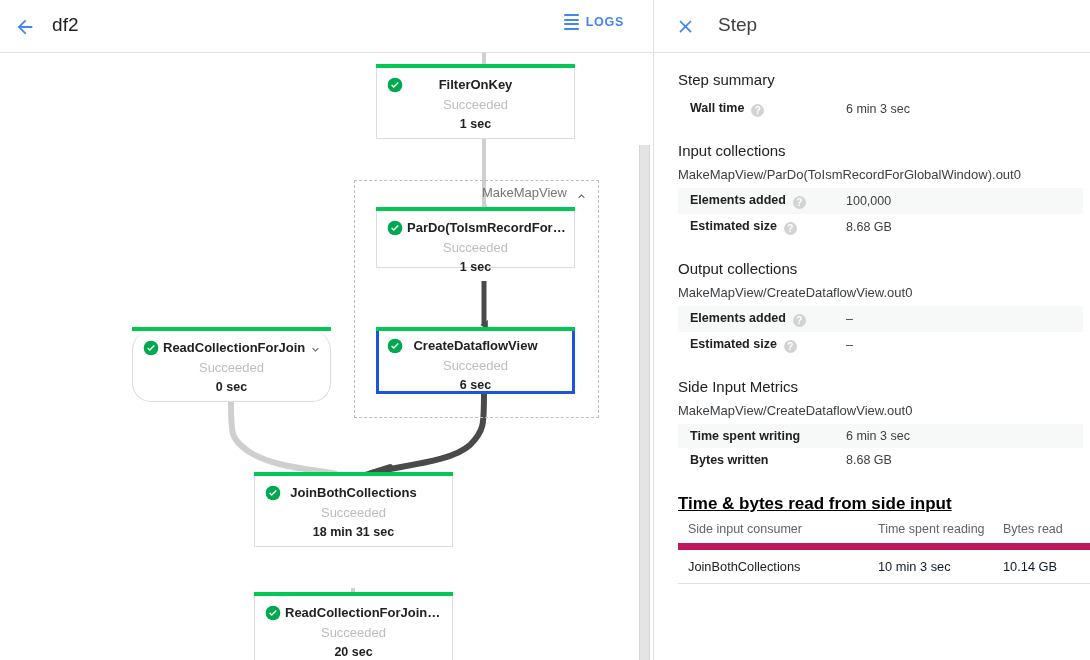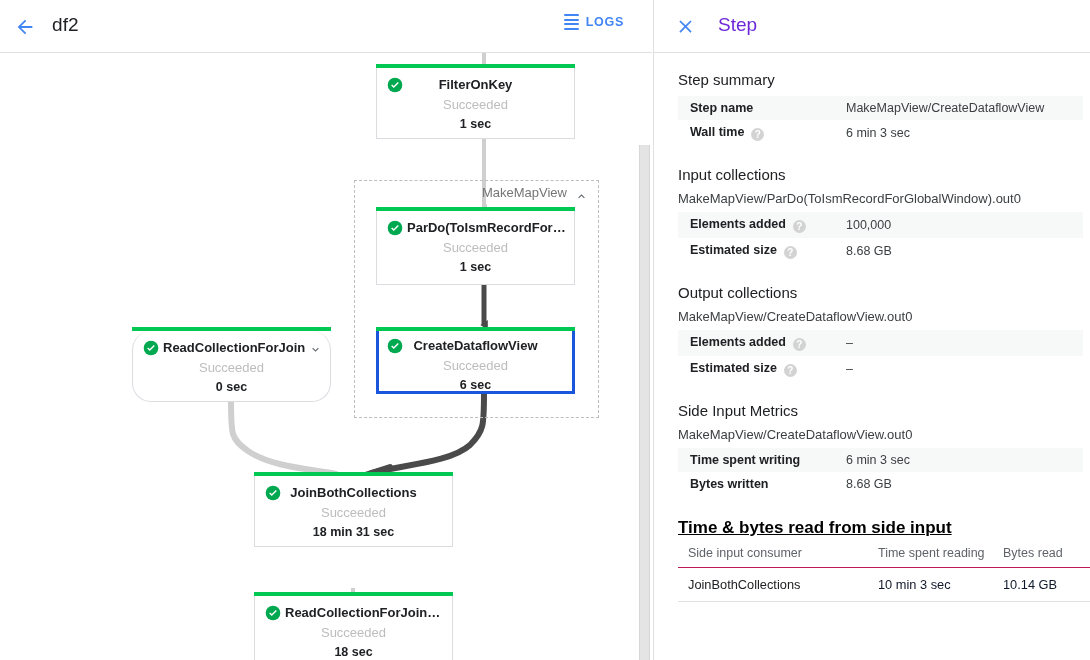--- a/index.html
+++ b/index.html
@@ -116,21 +116,21 @@
   }
   #side-header {
     position:relative; height:53px; border-bottom:1px solid #e0e0e0;
   }
   #close-btn {
     position:absolute; left:16px; top:11px; width:30px; height:30px;
     display:flex; align-items:center; justify-content:center; cursor:pointer;
   }
   #side-title {
     position:absolute; left:64px; top:14px;
-    font-size:19px; color:#6d28d9; font-weight:400;
+    font-size:19px; color:#404040; font-weight:400;
   }
   #side-body {
     position:absolute; left:0; top:53px; width:437px; height:607px;
     padding: 18px 8px 0 24px; overflow:hidden;
   }
   .sec-title {
     font-size:15px; color:#202124; margin: 0 0 8px 0; font-weight:400;
   }
   .sec-title.mt { margin-top:20px; }
   .coll-name {
@@ -149,21 +149,21 @@
     text-align:center; margin-left:7px; vertical-align:-2px;
     font-weight:700; cursor:pointer;
   }
 
   .sub-title {
     font-size:17px; font-weight:700; color:#000000; margin:22px 0 2px 0;text-decoration:underline;
   }
   .side-table { width:413px; border-collapse:collapse; margin-top:2px; }
   .side-table th {
     font-size:12.5px; font-weight:400; color:#5f6368; text-align:left;
-    padding:6px 0 7px 10px; border-bottom:1px solid #be185d;
+    padding:6px 0 7px 10px; border-bottom:7px solid #be185d;
   }
   .side-table th.num, .side-table td.num { text-align:left; }
   .side-table td {
     font-size:12.8px; color:#0f172a; padding:9px 0 9px 10px;
     border-bottom:1px solid #e0e0e0;
   }
   .side-table td.first { color:#202124; }
   .col-consumer { width:190px; }
   .col-time { width:125px; }
 </style>
@@ -233,21 +233,21 @@
           <svg width="16" height="16" viewBox="0 0 24 24" aria-hidden="true">
             <circle cx="12" cy="12" r="11" fill="#00a84f"></circle>
             <path d="M10.2 16.6l-4-4 1.5-1.5 2.5 2.5 6-6 1.5 1.5z" fill="#fff"></path>
           </svg>
         </span>
         <div class="node-title">FilterOnKey</div>
         <div class="node-status">Succeeded</div>
         <div class="node-time">1 sec</div>
       </div>
 
-      <div class="node" style="left:376px; top:158px; width:199px; height:74px;">
+      <div class="node" style="left:376px; top:158px; width:199px; height:57px;">
         <span class="accent"></span>
         <span class="status-icon">
           <svg width="16" height="16" viewBox="0 0 24 24" aria-hidden="true">
             <circle cx="12" cy="12" r="11" fill="#00a84f"></circle>
             <path d="M10.2 16.6l-4-4 1.5-1.5 2.5 2.5 6-6 1.5 1.5z" fill="#fff"></path>
           </svg>
         </span>
         <div class="node-title">ParDo(ToIsmRecordFor…</div>
         <div class="node-status">Succeeded</div>
         <div class="node-time">1 sec</div>
@@ -300,21 +300,21 @@
       <div class="node" style="left:254px; top:543px; width:199px; height:71px;">
         <span class="accent"></span>
         <span class="status-icon">
           <svg width="16" height="16" viewBox="0 0 24 24" aria-hidden="true">
             <circle cx="12" cy="12" r="11" fill="#00a84f"></circle>
             <path d="M10.2 16.6l-4-4 1.5-1.5 2.5 2.5 6-6 1.5 1.5z" fill="#fff"></path>
           </svg>
         </span>
         <div class="node-title">ReadCollectionForJoin…</div>
         <div class="node-status">Succeeded</div>
-        <div class="node-time">18 sec</div>
+        <div class="node-time">20 sec</div>
       </div>
 
     </div>
 
     <div id="v-scrollbar"></div>
   </div>
 
   <div id="right-pane">
 
     <div id="side-header">
@@ -324,26 +324,20 @@
         </svg>
       </div>
       <div id="side-title">Step</div>
     </div>
 
     <div id="side-body">
 
       <div class="sec-title">Step summary</div>
       <table class="kv-table">
         <tbody>
-            <tr class="shaded">
-          <td class="k">
-            <span>Step name</span>
-          </td>
-          <td class="v">MakeMapView/CreateDataflowView</td>
-        </tr>
         <tr>
           <td class="k">
             <span>Wall time</span><span class="help-ic">?</span>
           </td>
           <td class="v">6 min 3 sec</td>
         </tr>
       </tbody>
         </table>
 
       <div class="sec-title mt">Input collections</div>

